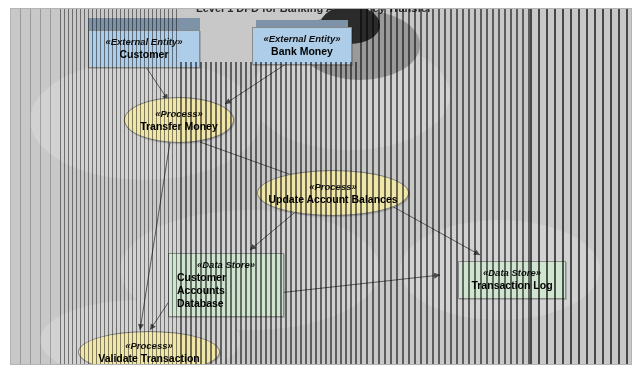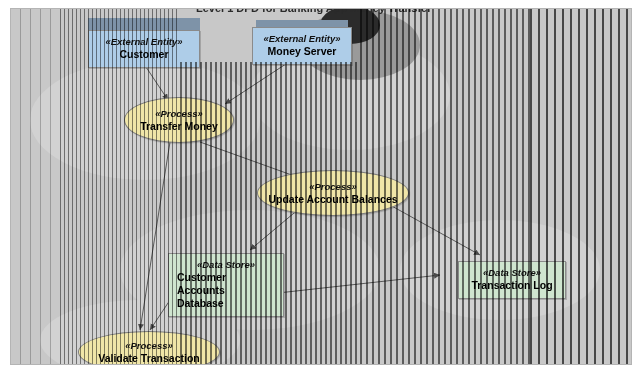--- a/index.html
+++ b/index.html
@@ -167,21 +167,21 @@
     </g>
   </svg>
 
   <div class="node entity" style="left:88px; top:30px; width:112px;">
     <div class="stereo">«External Entity»</div>
     <div class="nodename">Customer</div>
   </div>
 
   <div class="node entity" style="left:252px; top:27px; width:100px;">
     <div class="stereo">«External Entity»</div>
-    <div class="nodename">Money Server</div>
+    <div class="nodename">Bank Money</div>
   </div>
 
   <div class="node process" style="left:124px; top:97px; width:110px; height:46px;">
     <div class="stereo">«Process»</div>
     <div class="nodename">Transfer Money</div>
   </div>
 
   <div class="node process" style="left:257px; top:170px; width:152px; height:46px;">
     <div class="stereo">«Process»</div>
     <div class="nodename">Update Account Balances</div>

